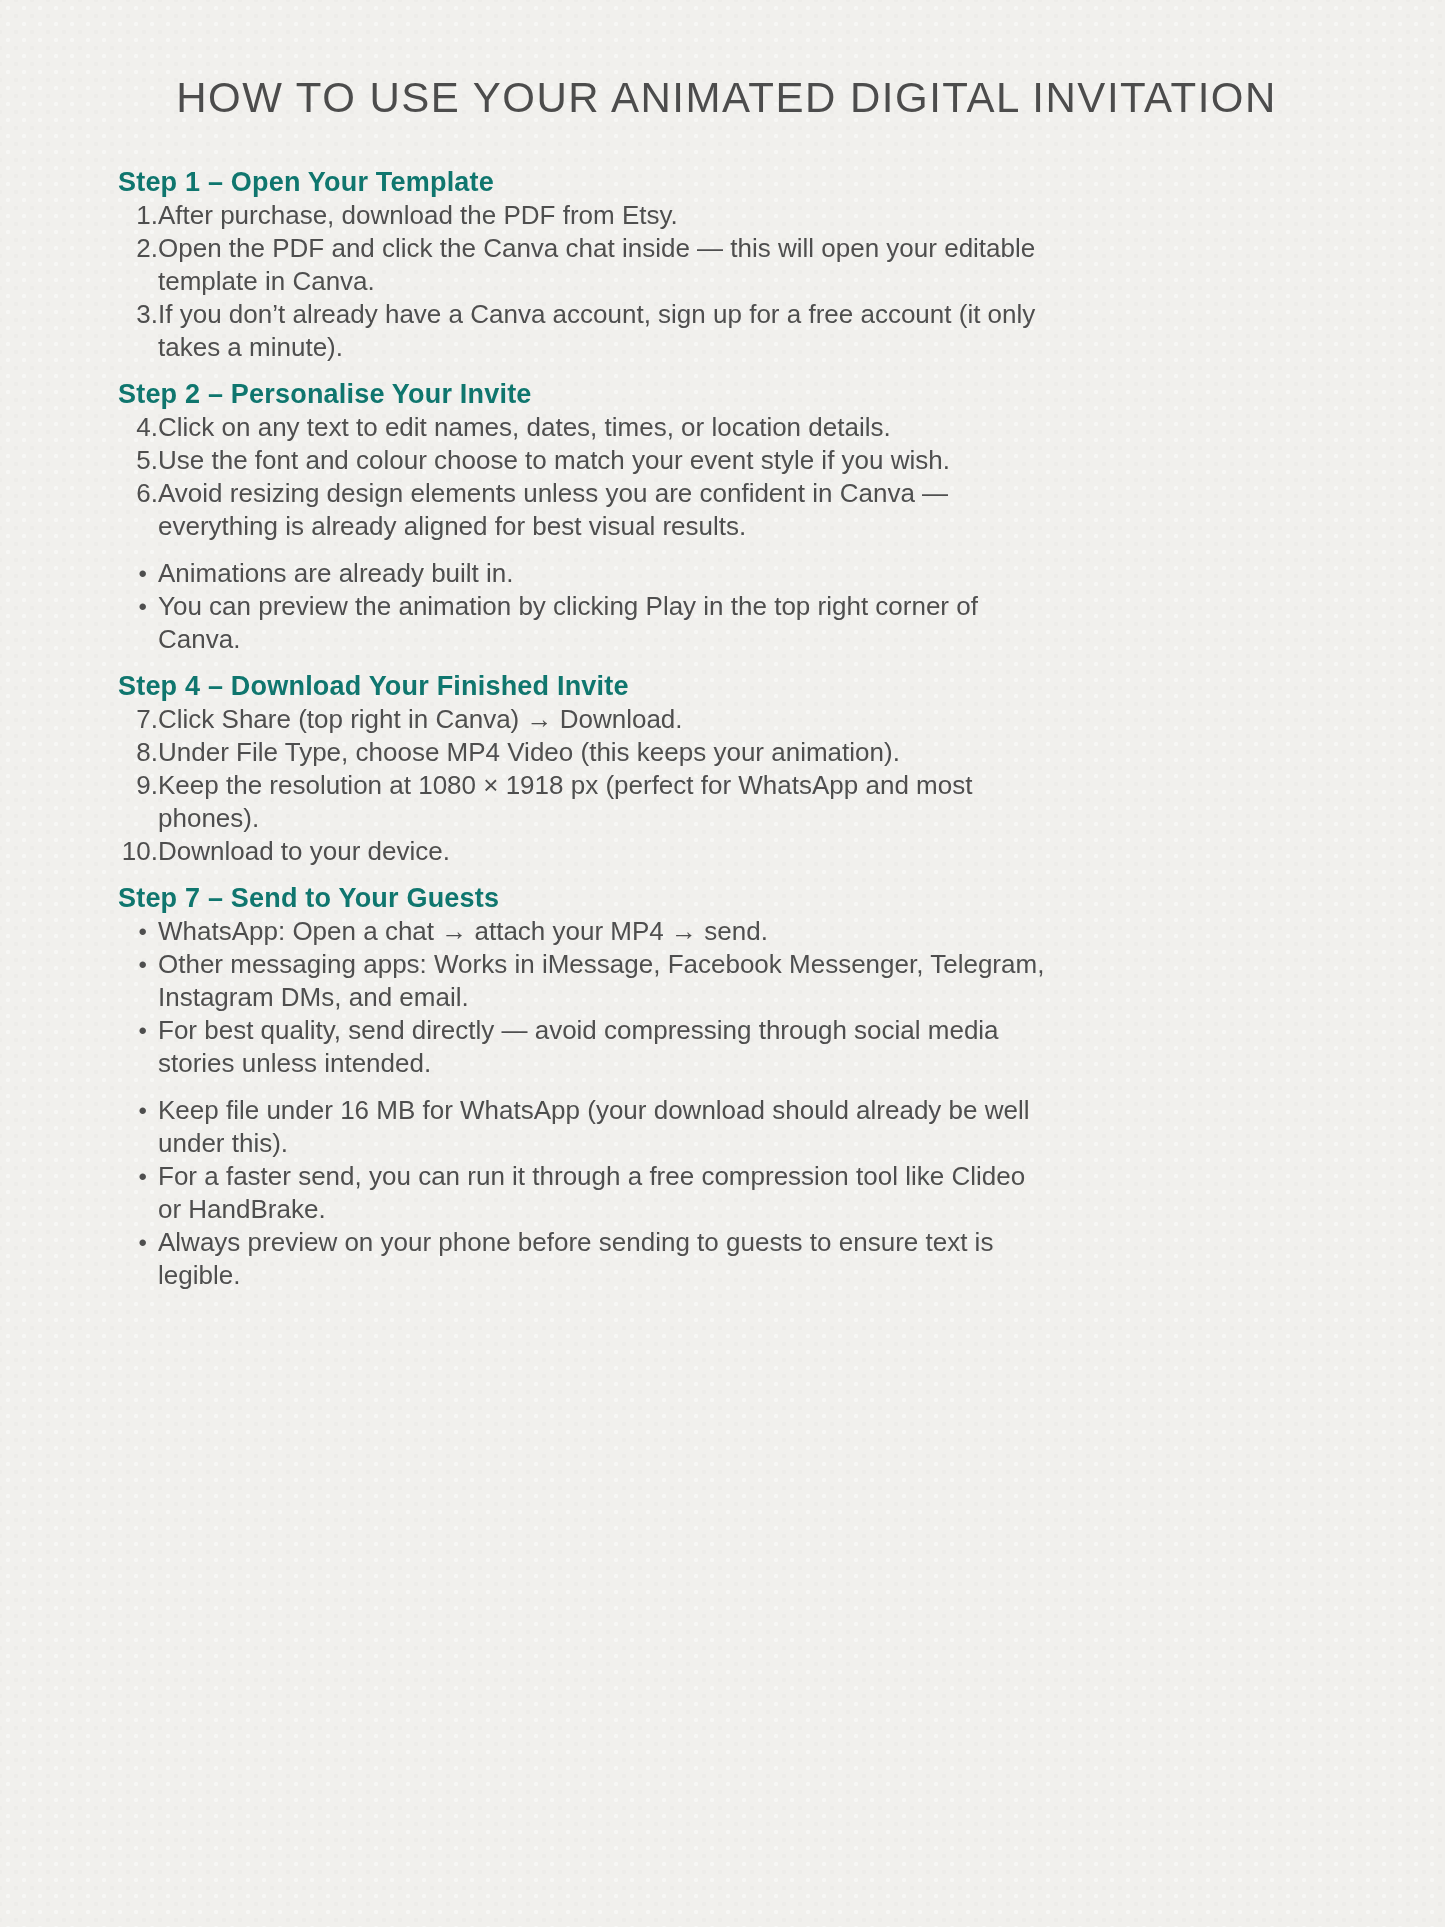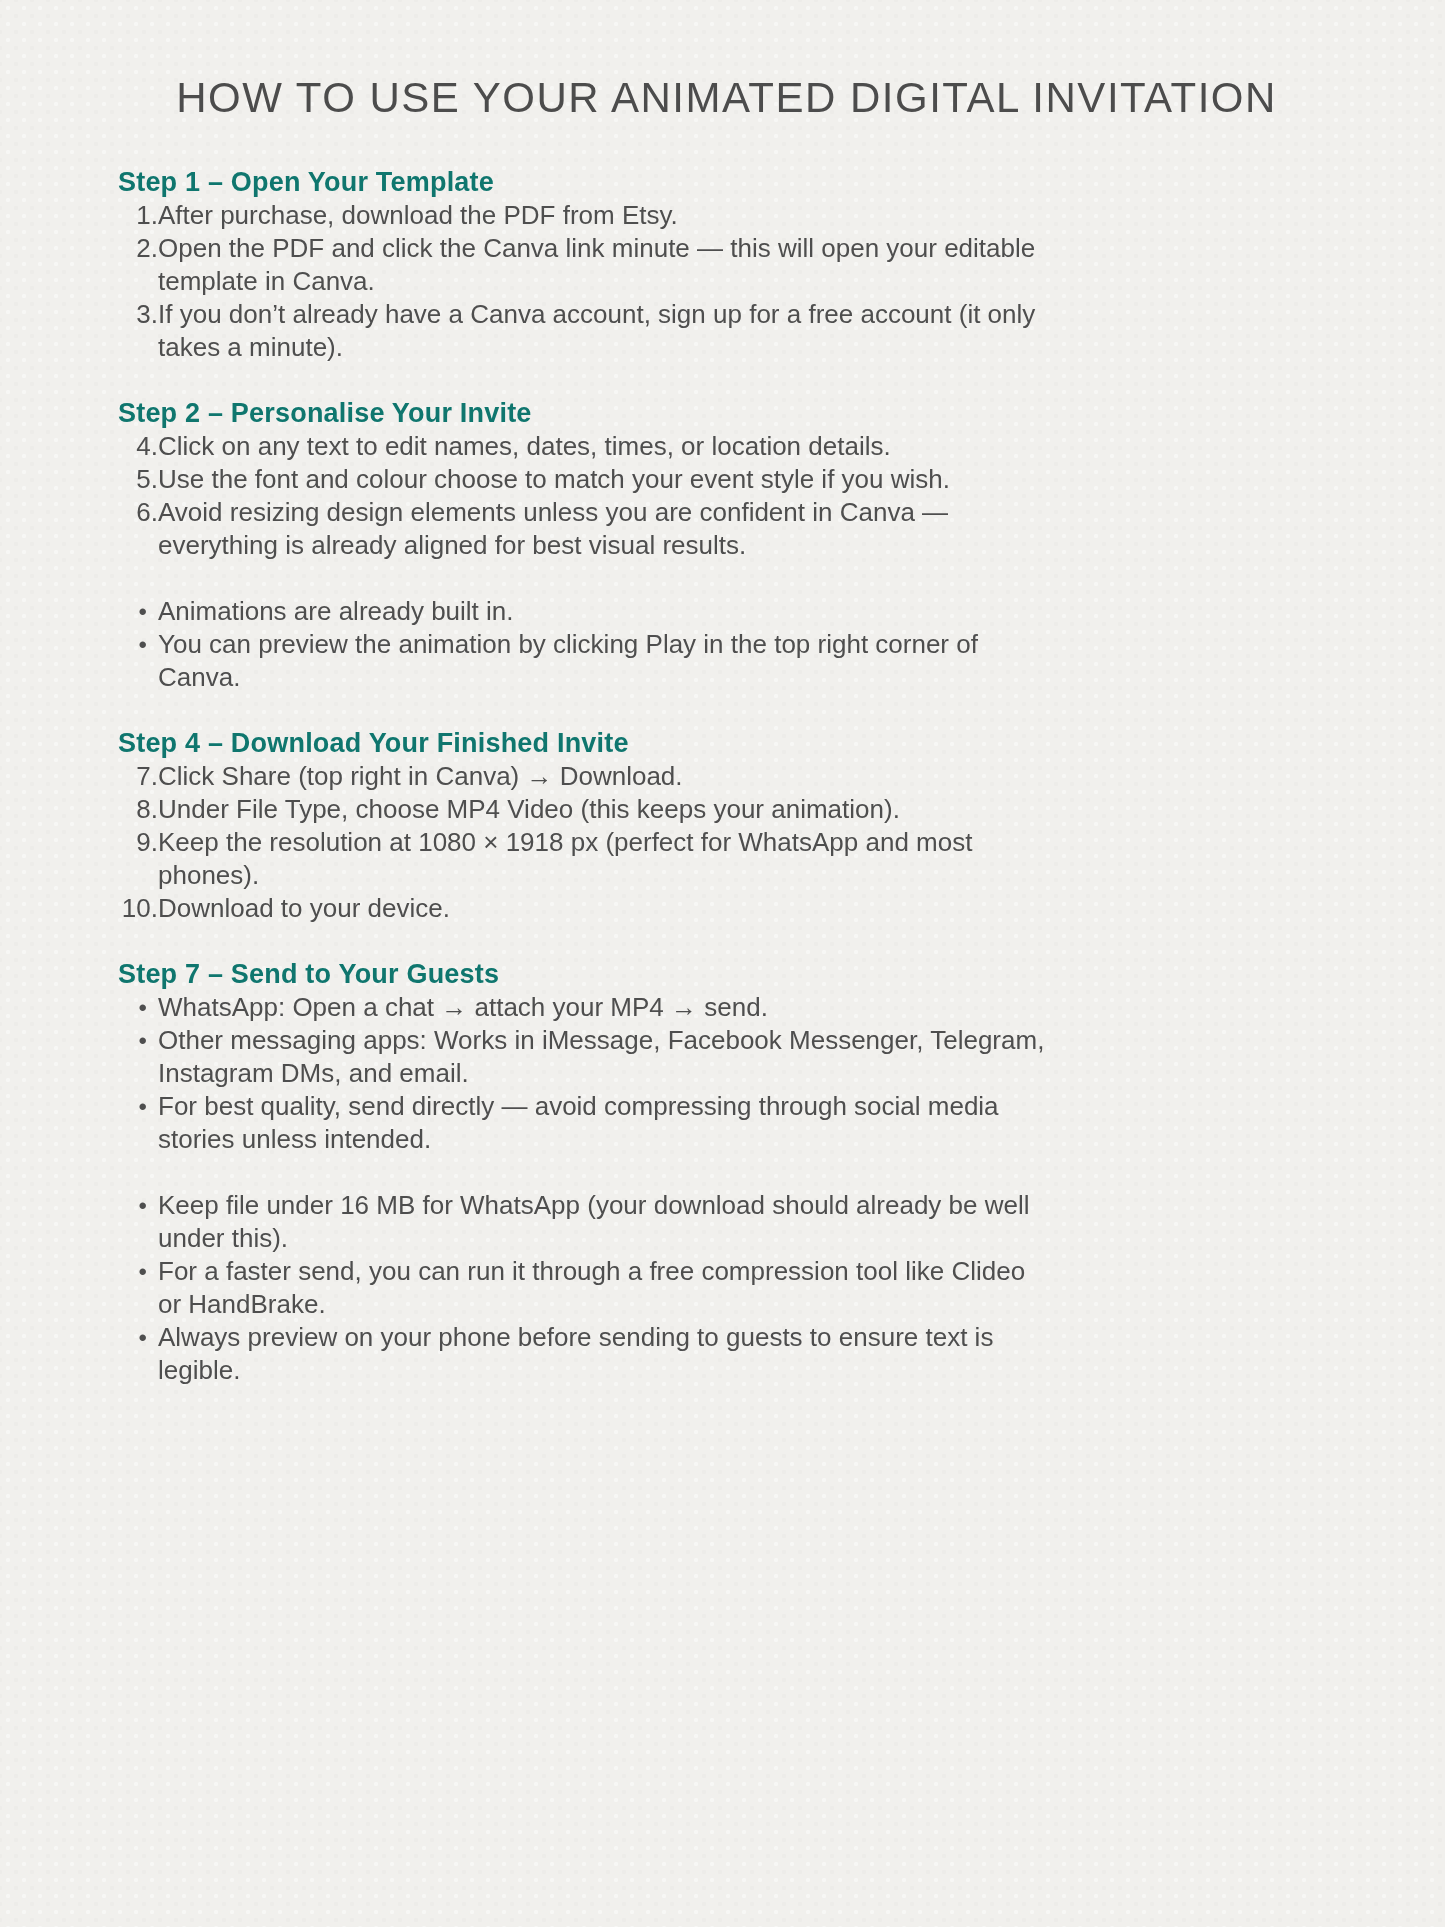--- a/index.html
+++ b/index.html
@@ -25,21 +25,21 @@
   .title {
     margin: 0;
     text-align: center;
     font-size: 42px;
     font-weight: 300;
     letter-spacing: 1.5px;
     color: #4c4c4c;
     line-height: 48px;
     white-space: nowrap;
   }
-  .section { margin-top: 33px; }
+  .section { margin-top: 14px; }
   .section.first { margin-top: 44px; }
   .section-heading {
     margin: 0;
     font-size: 27px;
     font-weight: 700;
     color: #0f766e;
     line-height: 33px;
     letter-spacing: 0.2px;
   }
   ul.step-list {
@@ -81,21 +81,21 @@
 
   <div class="section first">
     <h2 class="section-heading">Step 1 – Open Your Template</h2>
     <ul class="step-list">
       <li class="item numbered">
         <span class="marker">1.</span>
         <span class="item-text">After purchase, download the PDF from Etsy.</span>
       </li>
       <li class="item numbered">
         <span class="marker">2.</span>
-        <span class="item-text">Open the PDF and click the Canva link minute — this will open your editable
+        <span class="item-text">Open the PDF and click the Canva chat inside — this will open your editable
 template in Canva.</span>
       </li>
       <li class="item numbered">
         <span class="marker">3.</span>
         <span class="item-text">If you don’t already have a Canva account, sign up for a free account (it only
 takes a minute).</span>
       </li>
     </ul>
   </div>
 

